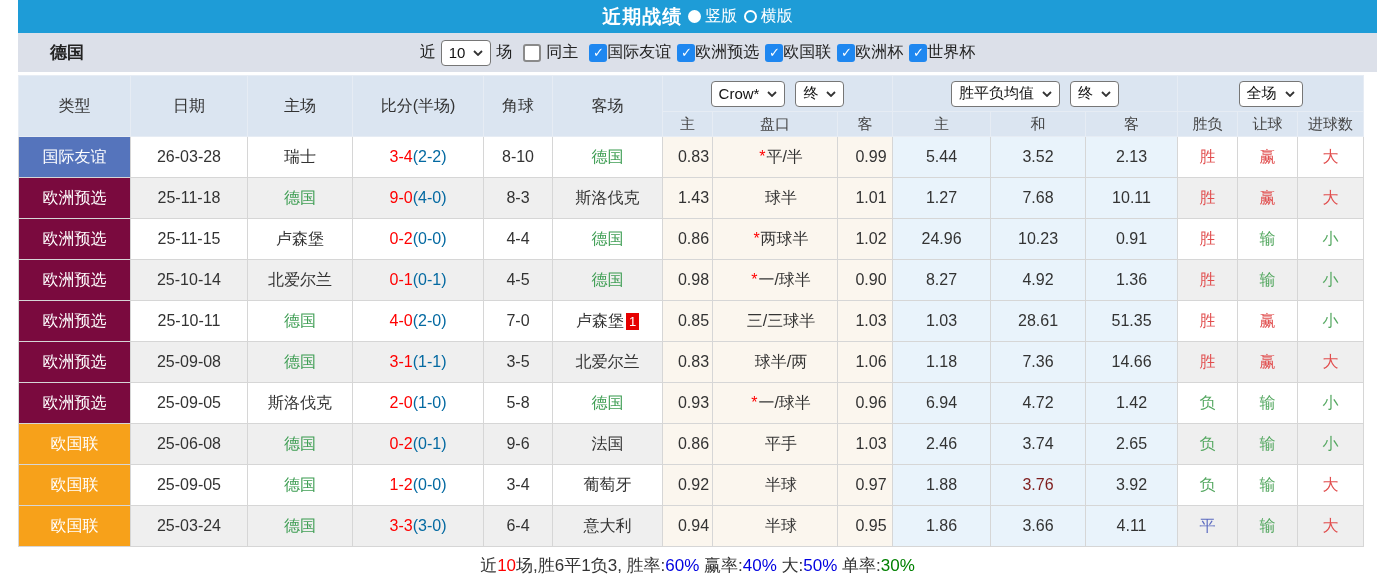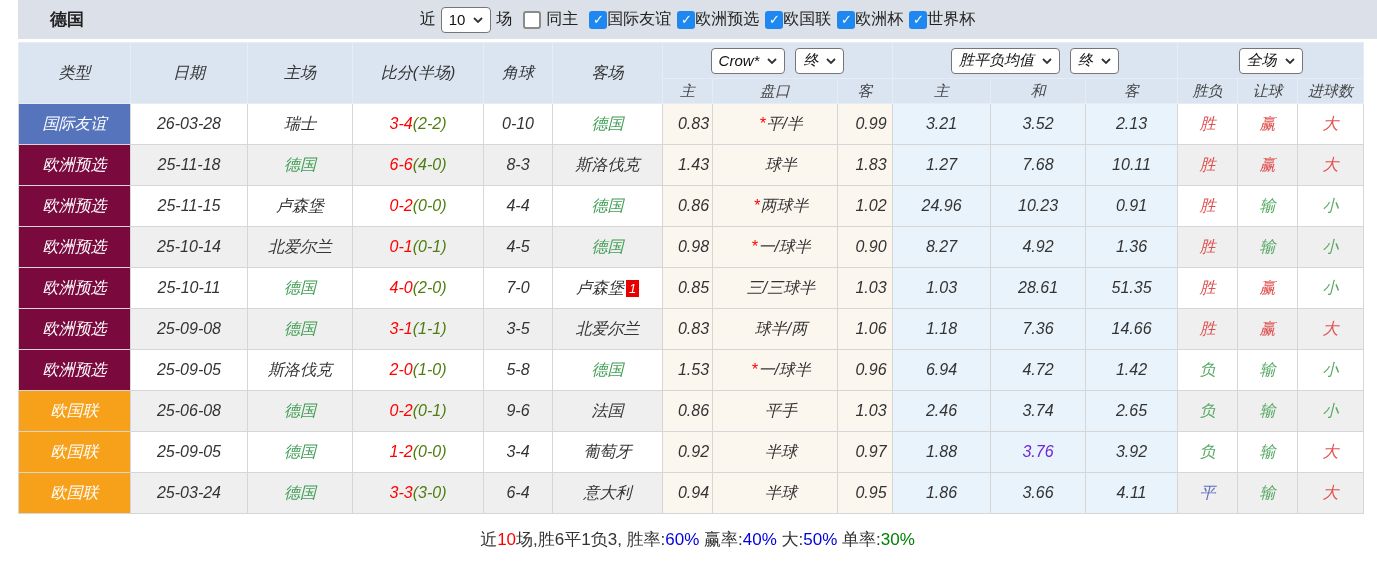--- a/index.html
+++ b/index.html
@@ -21,46 +21,50 @@
   .filter-center { margin:0 auto; display:flex; align-items:center; gap:5px; font-size:16px; color:#222; }
   .mini-select { display:inline-flex; align-items:center; gap:8px; background:#fff; border:1px solid #767676;
     border-radius:4px; padding:2px 7px; font-size:15px; color:#111; height:26px; }
   .chev { width:10px; height:6px; }
   .cb { width:18px; height:18px; border-radius:3px; display:inline-flex; align-items:center; justify-content:center; margin-left:6px; }
   .cb.checked { background:#1e87f0; color:#fff; font-size:13px; font-weight:bold; }
   .cb.unchecked { background:#fff; border:2px solid #8a8a8a; }
 
   
   .tablewrap { margin-top:3px; }
-  table { border-collapse:collapse; table-layout:fixed; width:1345px;font-style:italic; }
+  table { border-collapse:collapse; table-layout:fixed; width:1345px; }
   th, td { border:1px solid #d6d6d6; text-align:center; overflow:hidden; white-space:nowrap; }
   thead th { background:#dbe5f1; border-color:#e6ecf4; color:#333; font-weight:normal; font-size:16px; }
   thead tr.selrow th { height:36px; }
   thead tr.subrow th { height:25px; font-size:15px; color:#444; }
   tbody td { height:41px; font-size:16px; color:#333; background:#fff; }
   tbody tr.even td { background:#efefef; }
   tbody td.cream, tbody tr.even td.cream { background:#fbf6ee;padding-left:12px; }
   tbody td.lblue, tbody tr.even td.lblue { background:#e9f3fb; }
   td.type { color:#fff; font-size:16px; }
   td.green { color:#3f9e54; }
   .score-red { color:#f00; }
-  .score-half { color:#4d7c0f;text-align:center; }
+  .score-half { color:#0369a1;text-align:center; }
   .star { color:#f00; margin-right:1px; }
   .badge { background:#e60000; color:#fff; font-size:13px; padding:0 3px; margin-left:2px; display:inline-block; line-height:17px; }
-  td.hot { color:#6d28d9; }
+  td.hot { color:#7f1d1d; }
   .selgroup { display:flex; justify-content:center; gap:10px; align-items:center; }
 
   
-  .footer { height:37px; display:flex; align-items:flex-end; justify-content:center; font-size:17px; }
+  .footer { height:37px; display:flex; align-items:center; justify-content:center; font-size:17px; }
 </style>
 </head>
 <body>
 
 <div class="content">
 
+  <div class="topbar">
+    <span class="title">近期战绩</span>
+    <span id="radio-group"><span class="radio on"></span><span class="radio-label">竖版</span> <span class="radio off"></span><span class="radio-label">横版</span></span>
+  </div>
 
   <div class="filterbar">
     <span class="team-name">德国</span>
     <span class="filter-center">
       <span>近</span>
       <span class="mini-select">
         <span>10</span>
         <svg class="chev" viewBox="0 0 10 6">
             <polyline points="1,1 5,5 9,1" fill="none" stroke="#333" stroke-width="1.8"></polyline>
           </svg>
@@ -164,42 +168,42 @@
           <th>让球</th>
           <th>进球数</th>
         </tr>
       </thead>
       <tbody id="rows">
           <tr class="odd">
             <td class="type" style="background:#5574bc">国际友谊</td>
             <td>26-03-28</td>
             <td class="">瑞士</td>
             <td><span class="score-red">3-4</span><span class="score-half">(2-2)</span></td>
-            <td>0-10</td>
+            <td>8-10</td>
             <td class="green">德国</td>
             <td class="cream">0.83</td>
             <td class="cream"><span class="star">*</span>平/半</td>
             <td class="cream">0.99</td>
-            <td class="lblue">3.21</td>
+            <td class="lblue">5.44</td>
             <td class="lblue ">3.52</td>
             <td class="lblue">2.13</td>
             <td style="color:#e14e4e">胜</td>
             <td style="color:#e14e4e">赢</td>
             <td style="color:#e14e4e">大</td>
           </tr>
           <tr class="even">
             <td class="type" style="background:#7a0a3e">欧洲预选</td>
             <td>25-11-18</td>
             <td class="green">德国</td>
-            <td><span class="score-red">6-6</span><span class="score-half">(4-0)</span></td>
+            <td><span class="score-red">9-0</span><span class="score-half">(4-0)</span></td>
             <td>8-3</td>
             <td class="">斯洛伐克</td>
             <td class="cream">1.43</td>
             <td class="cream">球半</td>
-            <td class="cream">1.83</td>
+            <td class="cream">1.01</td>
             <td class="lblue">1.27</td>
             <td class="lblue ">7.68</td>
             <td class="lblue">10.11</td>
             <td style="color:#e14e4e">胜</td>
             <td style="color:#e14e4e">赢</td>
             <td style="color:#e14e4e">大</td>
           </tr>
           <tr class="odd">
             <td class="type" style="background:#7a0a3e">欧洲预选</td>
             <td>25-11-15</td>
@@ -268,21 +272,21 @@
             <td style="color:#e14e4e">赢</td>
             <td style="color:#e14e4e">大</td>
           </tr>
           <tr class="odd">
             <td class="type" style="background:#7a0a3e">欧洲预选</td>
             <td>25-09-05</td>
             <td class="">斯洛伐克</td>
             <td><span class="score-red">2-0</span><span class="score-half">(1-0)</span></td>
             <td>5-8</td>
             <td class="green">德国</td>
-            <td class="cream">1.53</td>
+            <td class="cream">0.93</td>
             <td class="cream"><span class="star">*</span>一/球半</td>
             <td class="cream">0.96</td>
             <td class="lblue">6.94</td>
             <td class="lblue ">4.72</td>
             <td class="lblue">1.42</td>
             <td style="color:#55a861">负</td>
             <td style="color:#55a861">输</td>
             <td style="color:#55a861">小</td>
           </tr>
           <tr class="even">

